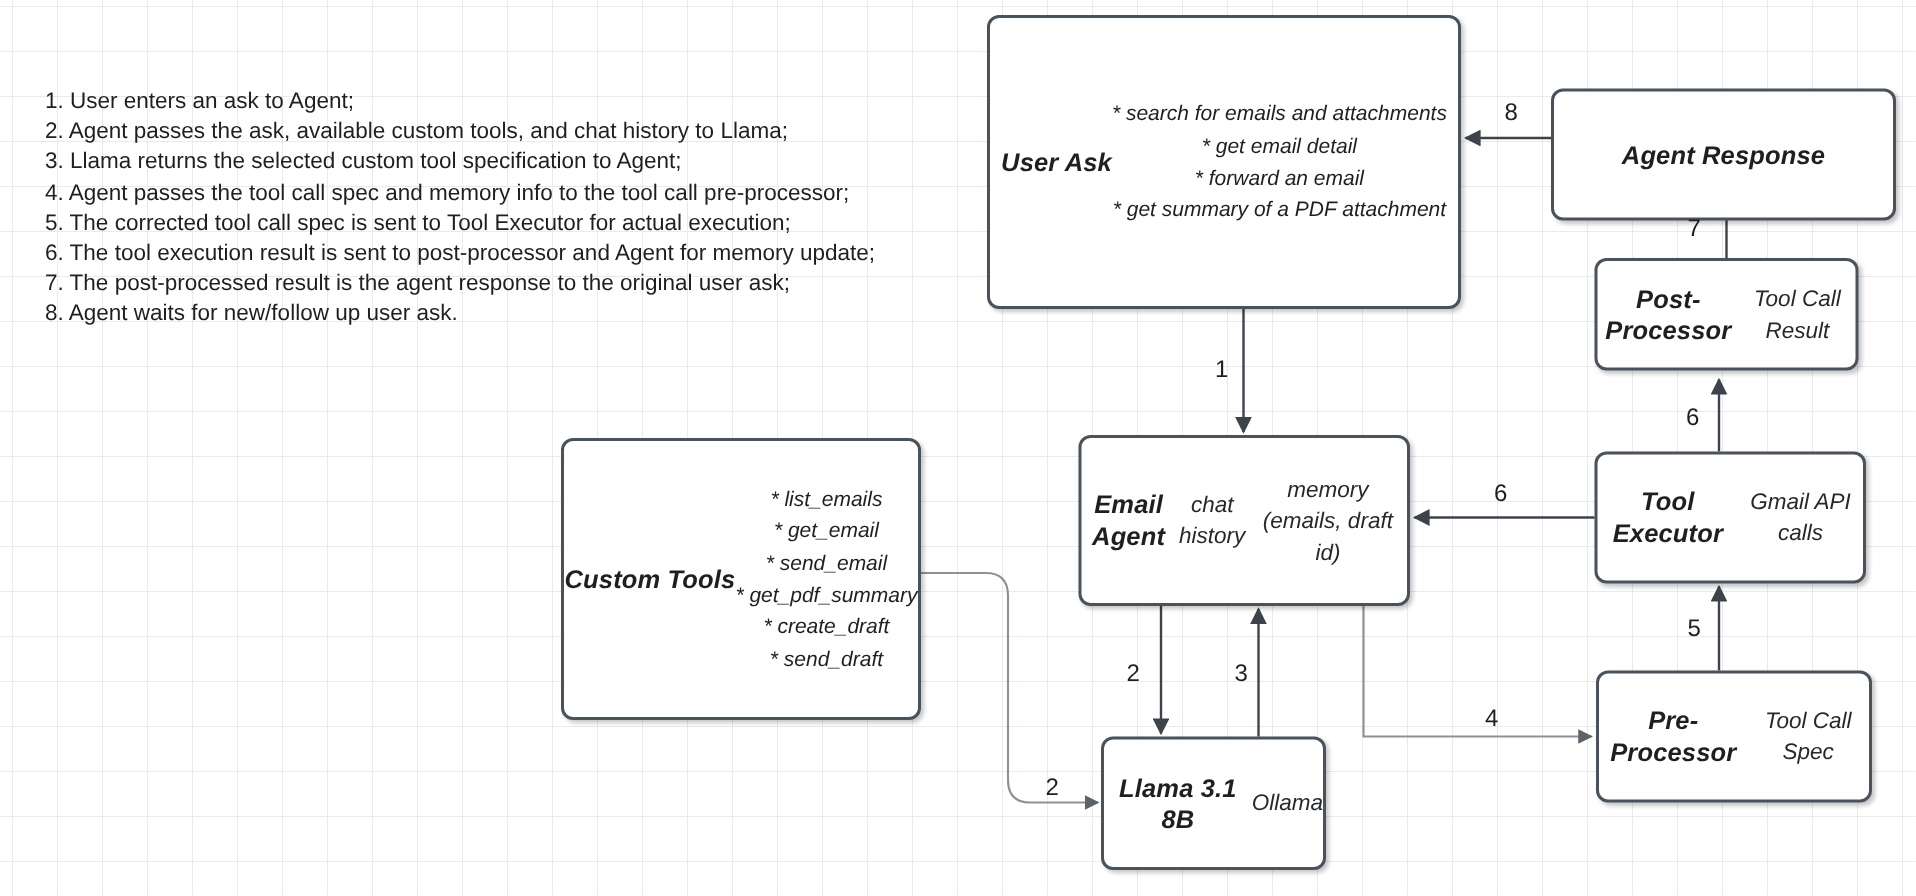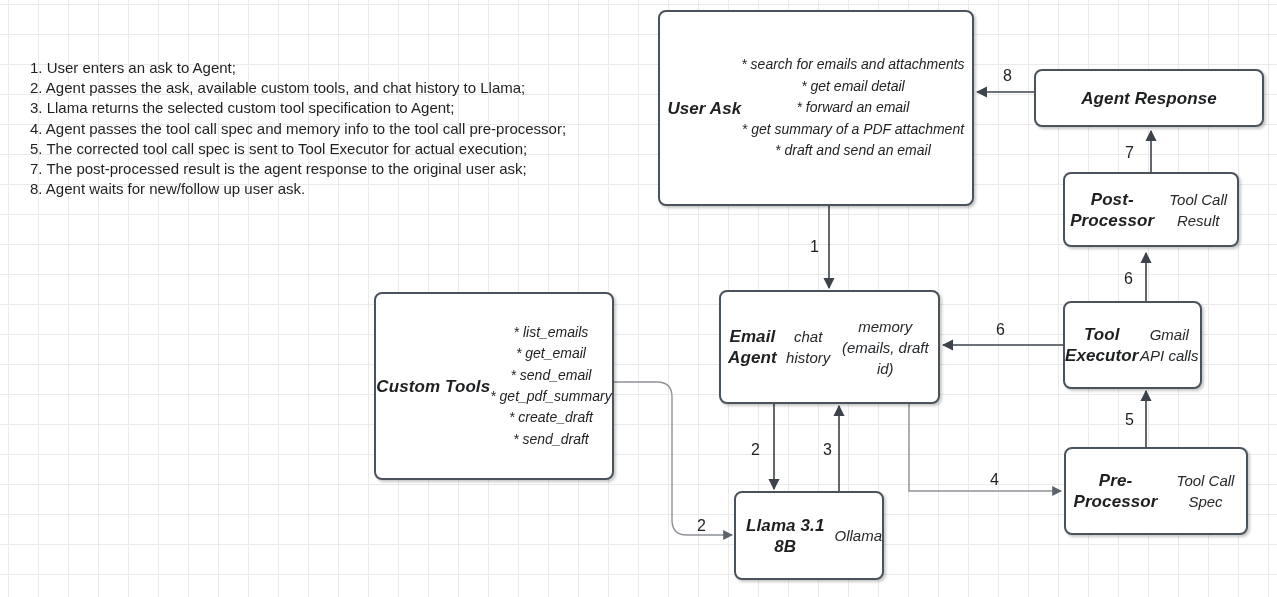--- a/index.html
+++ b/index.html
@@ -61,25 +61,25 @@
     margin:0;padding:0;
   }
   .node ul li{
     font-size:14px;
     line-height:21.4px;
     white-space:nowrap;
   }
 
   
   #node-user-ask      {left:658px; top:10px;  width:316px; height:196px;}
-  #node-agent-response{left:1034px;top:69px;  width:230px; height:58px;}
+  #node-agent-response{left:1034px;top:59px;  width:230px; height:88px;}
   #node-post-processor{left:1063px;top:172px; width:176px; height:75px;}
   #node-custom-tools  {left:374px; top:292px; width:240px; height:188px;}
   #node-email-agent   {left:719px; top:290px; width:221px; height:114px;}
-  #node-tool-executor {left:1063px;top:301px; width:139px; height:88px;justify-content:center;}
+  #node-tool-executor {left:1063px;top:301px; width:181px; height:88px;justify-content:center;}
   #node-pre-processor {left:1064px;top:447px; width:184px; height:88px;}
   #node-llama         {left:734px; top:491px; width:150px; height:89px;}
 
   .edge-label{
     position:absolute;
     font-size:16px;
     color:#1d1f21;
     background:transparent;
     z-index:4;
     line-height:16px;
@@ -149,33 +149,33 @@
   <div class="edge-label" style="left:1125px;top:145px;">7</div>
   <div class="edge-label" style="left:1003px;top:68px;">8</div>
 
   <div id="legend">
     <ol>
       <li>1. User enters an ask to Agent;</li>
       <li>2. Agent passes the ask, available custom tools, and chat history to Llama;</li>
       <li>3. Llama returns the selected custom tool specification to Agent;</li>
       <li>4. Agent passes the tool call spec and memory info to the tool call pre-processor;</li>
       <li>5. The corrected tool call spec is sent to Tool Executor for actual execution;</li>
+      <li>6. The tool execution result is sent to post-processor and Agent for memory update;</li>
       <li>7. The post-processed result is the agent response to the original user ask;</li>
       <li>8. Agent waits for new/follow up user ask.</li>
     </ol>
   </div>
 
   <div class="node" id="node-user-ask">
     <div class="title">User Ask</div>
     <ul>
       <li>* search for emails and attachments</li>
       <li>* get email detail</li>
       <li>* forward an email</li>
       <li>* get summary of a PDF attachment</li>
-      <li>* draft and send an email</li>
     </ul>
   </div>
 
   <div class="node" id="node-agent-response">
     <div class="title">Agent Response</div>
   </div>
 
   <div class="node" id="node-post-processor">
     <div class="title">Post-Processor</div>
     <div class="sub">Tool Call Result</div>

